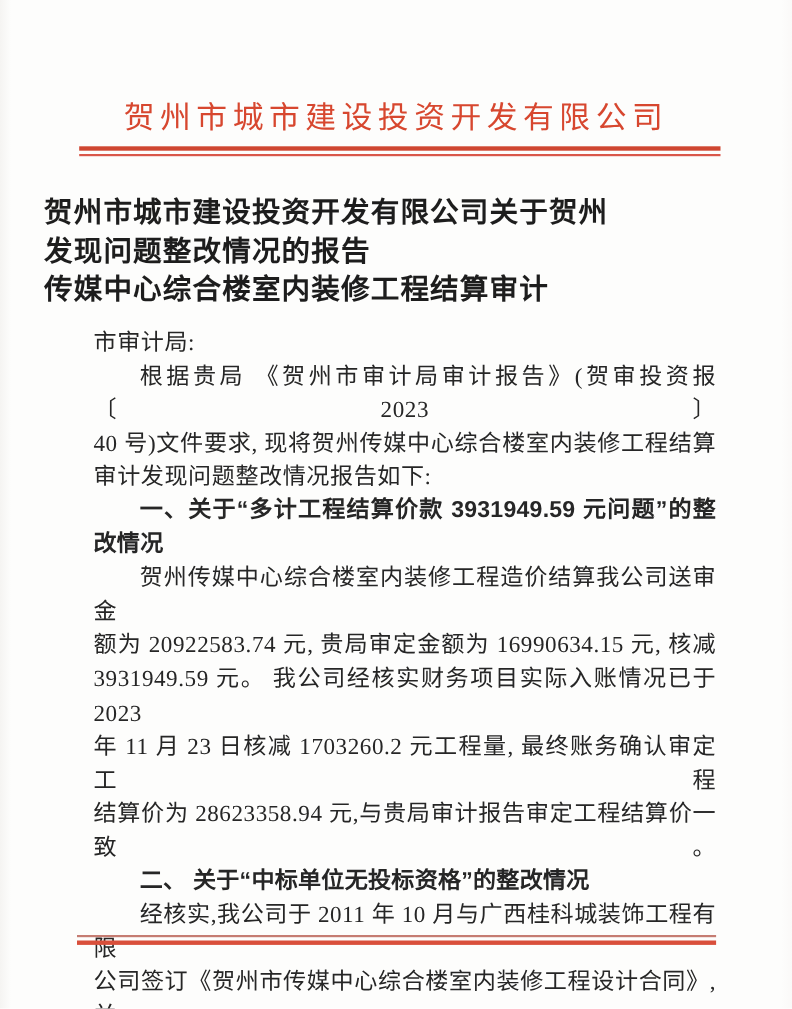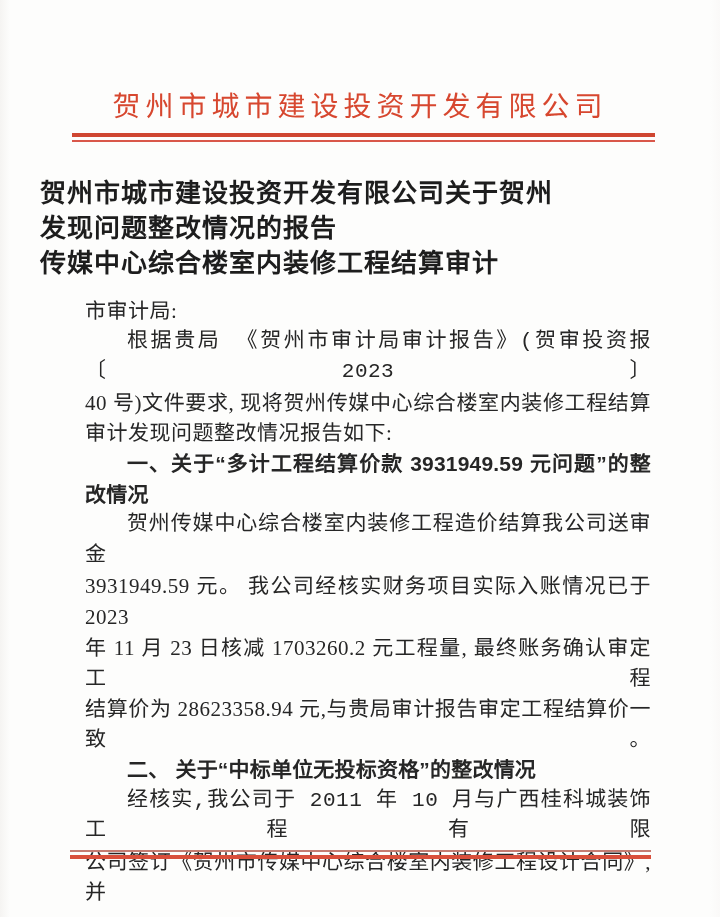--- a/index.html
+++ b/index.html
@@ -67,21 +67,20 @@
     letter-spacing: 0.5px;
   }
   .line {
     text-align: justify;
   }
   .stretch {
     text-align-last: justify;
   }
   .indent {
     text-indent: 2em;
-    font-family: Liberation Mono, monospace;
   }
   .heading {
     font-weight: bold;
     font-family: "Liberation Sans", "DejaVu Sans", sans-serif;
     letter-spacing: 0.2px;
   }
 
   
   .footer-rule {
     position: absolute;
@@ -108,20 +107,21 @@
     <div>传媒中心综合楼室内装修工程结算审计</div>
   </div>
 
   <div class="body-text">
     <div class="line">市审计局:</div>
     <div class="line indent stretch">根据贵局 《贺州市审计局审计报告》(贺审投资报〔2023〕</div>
     <div class="line stretch">40 号)文件要求, 现将贺州传媒中心综合楼室内装修工程结算</div>
     <div class="line">审计发现问题整改情况报告如下:</div>
     <div class="line indent heading">一、关于“多计工程结算价款 3931949.59 元问题”的整改情况</div>
     <div class="line indent stretch">贺州传媒中心综合楼室内装修工程造价结算我公司送审金</div>
+    <div class="line stretch">额为 20922583.74 元, 贵局审定金额为 16990634.15 元, 核减</div>
     <div class="line stretch">3931949.59 元。 我公司经核实财务项目实际入账情况已于 2023</div>
     <div class="line stretch">年 11 月 23 日核减 1703260.2 元工程量, 最终账务确认审定工程</div>
     <div class="line stretch">结算价为 28623358.94 元,与贵局审计报告审定工程结算价一致。</div>
     <div class="line indent heading">二、 关于“中标单位无投标资格”的整改情况</div>
     <div class="line indent stretch">经核实,我公司于 2011 年 10 月与广西桂科城装饰工程有限</div>
     <div class="line stretch">公司签订《贺州市传媒中心综合楼室内装修工程设计合同》, 并</div>
 
   </div>
 
   <div class="footer-rule"></div>

